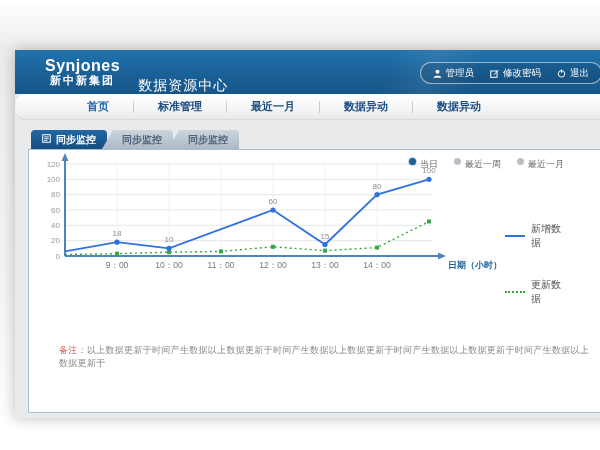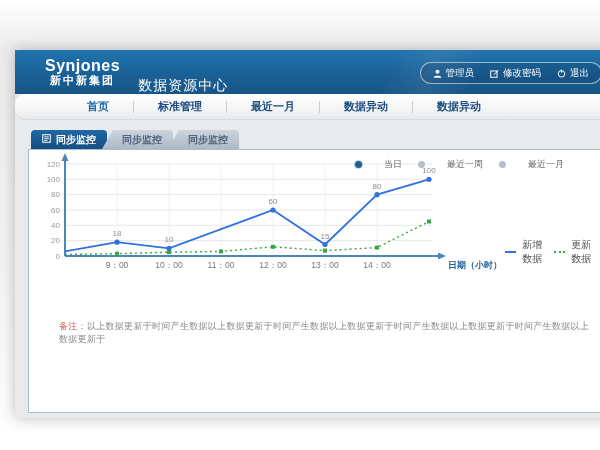--- a/index.html
+++ b/index.html
@@ -63,29 +63,29 @@
     color:#52657d;margin-left:-5px;border-radius:0 4px 0 0;
     clip-path:polygon(11px 0,100% 0,100% 100%,0 100%);
     padding-left:20px;
   }
   .panel{
     position:relative;background:#fff;border:1px solid #a7bdd0;height:264px;
     padding:0 8px;box-sizing:border-box;
   }
   
   .range-row{position:absolute;top:8px;right:36px;display:flex;gap:16px;}
-  .radio-item{display:flex;align-items:center;gap:22px;cursor:pointer;}
+  .radio-item{display:flex;align-items:flex-start;gap:4px;cursor:pointer;}
   .radio-dot{width:7px;height:7px;border-radius:50%;background:#b9bfc6;}
   .radio-item.selected .radio-dot{background:#1d5f97;box-shadow:0 0 0 1px rgba(29,95,151,0.25);}
   .radio-label{font-size:9px;color:#666;}
   
   .ylabel{margin:26px 0 2px 4px;font-size:11px;font-weight:bold;color:#1d5f97;letter-spacing:1px;}
   .chart-row{display:flex;margin-left:8px;}
   .chart-svg{display:block;}
-  .chart-legend{width:62px;margin-top:72px;display:flex;gap:11px;}
+  .chart-legend{width:62px;margin-top:72px;display:flex;flex-direction:column;gap:28px;}
   .legend-item{display:flex;align-items:center;gap:6px;}
   .legend-sample{width:22px;height:0;}
   .legend-label{font-size:10px;color:#555;}
   
   .note{margin:38px 0 0 22px;font-size:9px;color:#8a8a8a;letter-spacing:0.3px;}
   .note .note-label{color:#d9534f;}
 </style>
 </head>
 <body>
 

